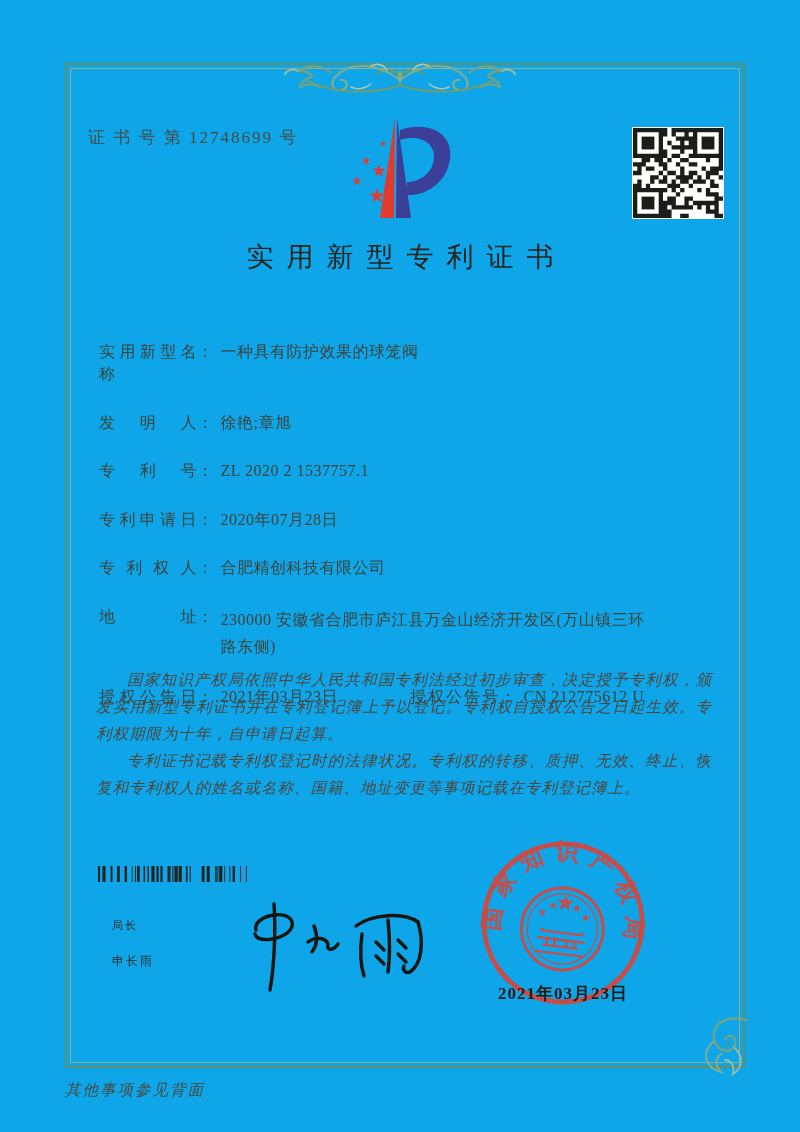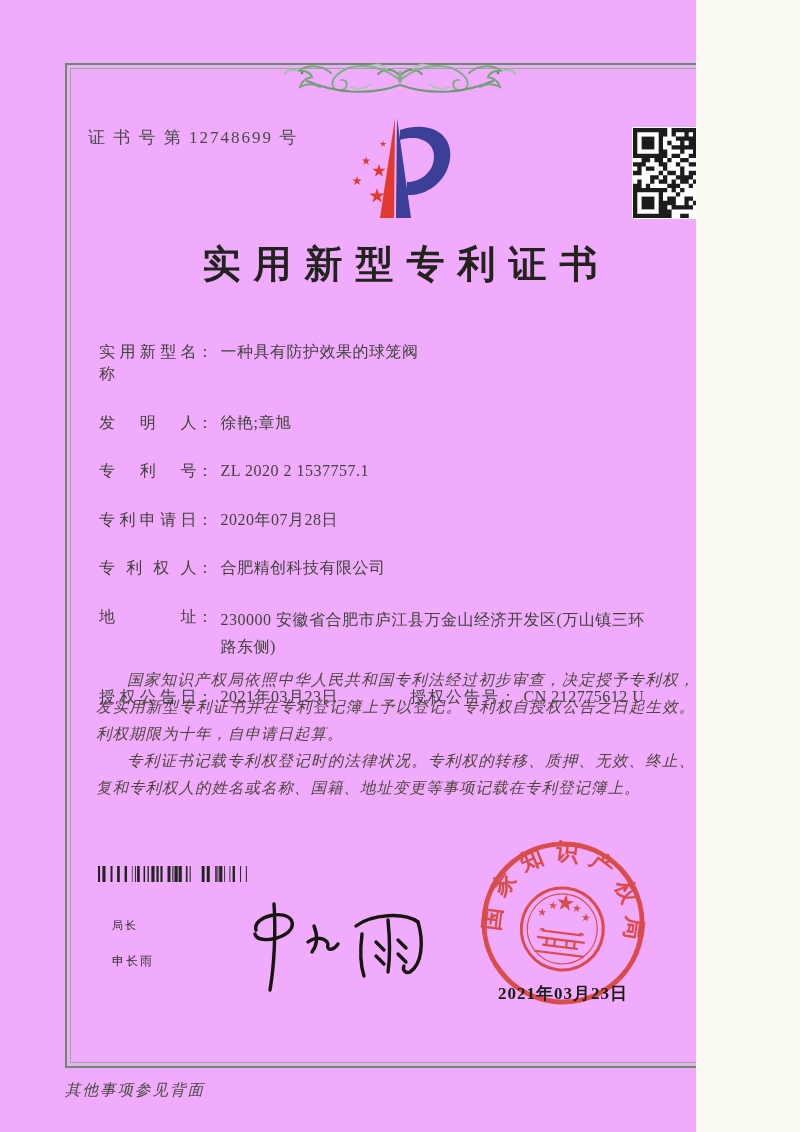--- a/index.html
+++ b/index.html
@@ -1,27 +1,27 @@
 <!DOCTYPE html>
 <html><head>
 <meta charset="utf-8">
 <style>
   html,body{margin:0;padding:0;background:#fbfbf3;}
-  #canvas{position:relative;width:696px;height:1132px;background:#f0abfc;overflow:hidden;
+  #canvas{position:relative;width:800px;height:1132px;background:#0ea5e9;overflow:hidden;
           font-family:"Liberation Serif","DejaVu Serif",serif;color:#32342c;}
   
   .frame{position:absolute;left:65px;top:63px;width:676px;height:1001px;
          border:2.5px solid #5f9066;}
   .frame-inner{position:absolute;left:3px;top:3px;right:3px;bottom:3px;border:1px solid #8cb18f;}
   
   .cert-no{position:absolute;left:88px;top:126px;font-size:17px;letter-spacing:2px;color:#474c43;}
   .logo{position:absolute;left:333px;top:108px;}
   .qr{position:absolute;left:632px;top:127px;}
   .title{position:absolute;left:0;top:239px;width:800px;text-align:center;
-         font-size:38px;font-weight:700;letter-spacing:13px;color:#23231d;text-indent:13px;}
+         font-size:27px;font-weight:400;letter-spacing:13px;color:#23231d;text-indent:13px;}
   
   .fields{position:absolute;left:99px;top:341px;width:580px;font-size:16px;color:#3f4339;}
   .frow{display:flex;align-items:flex-start;margin-bottom:26.5px;line-height:22px;letter-spacing:.5px;}
   .flabel{display:inline-block;width:98px;flex:0 0 98px;text-align:justify;text-align-last:justify;}
   .fcolon{flex:0 0 auto;margin-right:7px;}
   .fvalue{flex:0 1 auto;}
   .addr .fvalue{max-width:432px;line-height:27px;}
   .grant-row{display:flex;align-items:flex-end;line-height:22px;letter-spacing:.5px;}
   .grant-gap{width:72px;flex:0 0 72px;}
   

